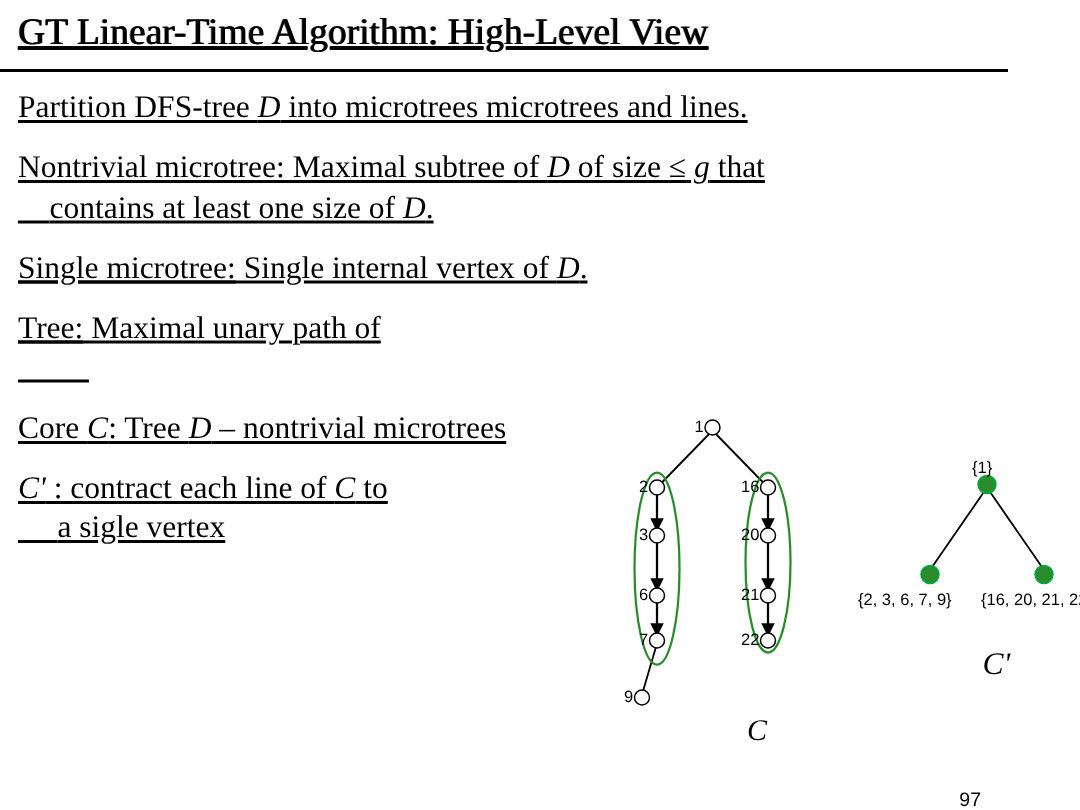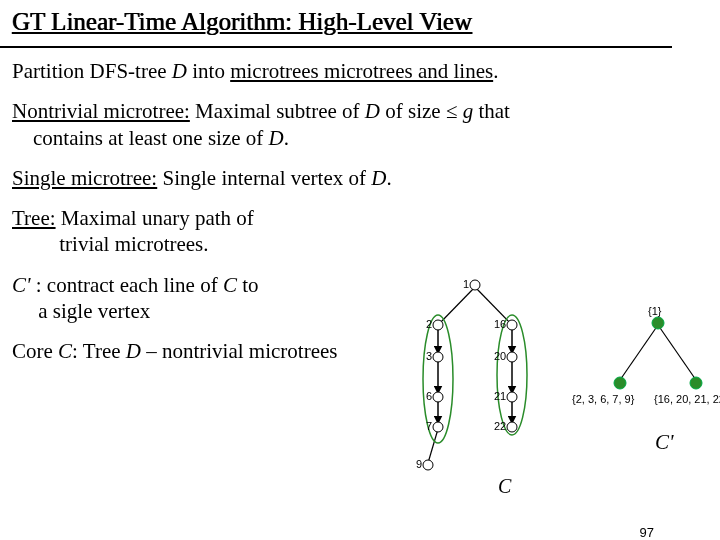--- a/index.html
+++ b/index.html
@@ -12,20 +12,21 @@
     color: #000;
     overflow: hidden;
     position: relative;
   }
   .slide {
     position: relative;
     width: 672px;
     height: 540px;
     box-sizing: border-box;
     padding: 8px 12px 0 12px;
+    text-decoration: underline;
   }
   .title {
     font-size: 25px;
     text-decoration: underline;
     text-shadow: 0.5px 0 #000, -0.5px 0 #888;
     padding-bottom: 4px;
   }
   .hr {
     border: none;
     border-top: 2px solid #000;
@@ -95,30 +96,30 @@
     <span class="term">Nontrivial microtree:</span><span> Maximal subtree of </span><span class="mv">D</span><span> of size </span><span class="sym">≤</span><span class="mv"> g</span><span> that</span><br>
     &nbsp;&nbsp;&nbsp;&nbsp;<span>contains at least one size of </span><span class="mv">D</span><span>.</span>
   </div>
 
   <div class="p">
     <span class="term">Single microtree:</span><span> Single internal vertex of </span><span class="mv">D</span><span>.</span>
   </div>
 
   <div class="p">
     <span class="term">Tree:</span><span> Maximal unary path of</span><br>
-    &nbsp;&nbsp;&nbsp;&nbsp;&nbsp;&nbsp;&nbsp;&nbsp;&nbsp;<span>trivial microtrees.</span>
+    &nbsp;&nbsp;&nbsp;&nbsp;&nbsp;&nbsp;&nbsp;&nbsp;&nbsp;
+  </div>
+
+  <div class="p">
+    <span>Core </span><span class="core-c">C</span><span>: Tree </span><span class="mv">D</span><span> – nontrivial microtrees</span>
   </div>
 
   <div class="p">
     <span class="cprime">C'</span><span> : contract each line of </span><span class="mv">C</span><span> to</span><br>
     &nbsp;&nbsp;&nbsp;&nbsp;&nbsp;<span>a sigle vertex</span>
-  </div>
-
-  <div class="p">
-    <span>Core </span><span class="core-c">C</span><span>: Tree </span><span class="mv">D</span><span> – nontrivial microtrees</span>
   </div>
 
 </div>
 
 <div class="diag">
 <svg width="320" height="240">
   <defs>
     <marker id="ah" markerWidth="6" markerHeight="6" refX="5" refY="3" orient="auto">
       <path d="M0,0 L6,3 L0,6 Z" fill="#000"></path>
     </marker>

